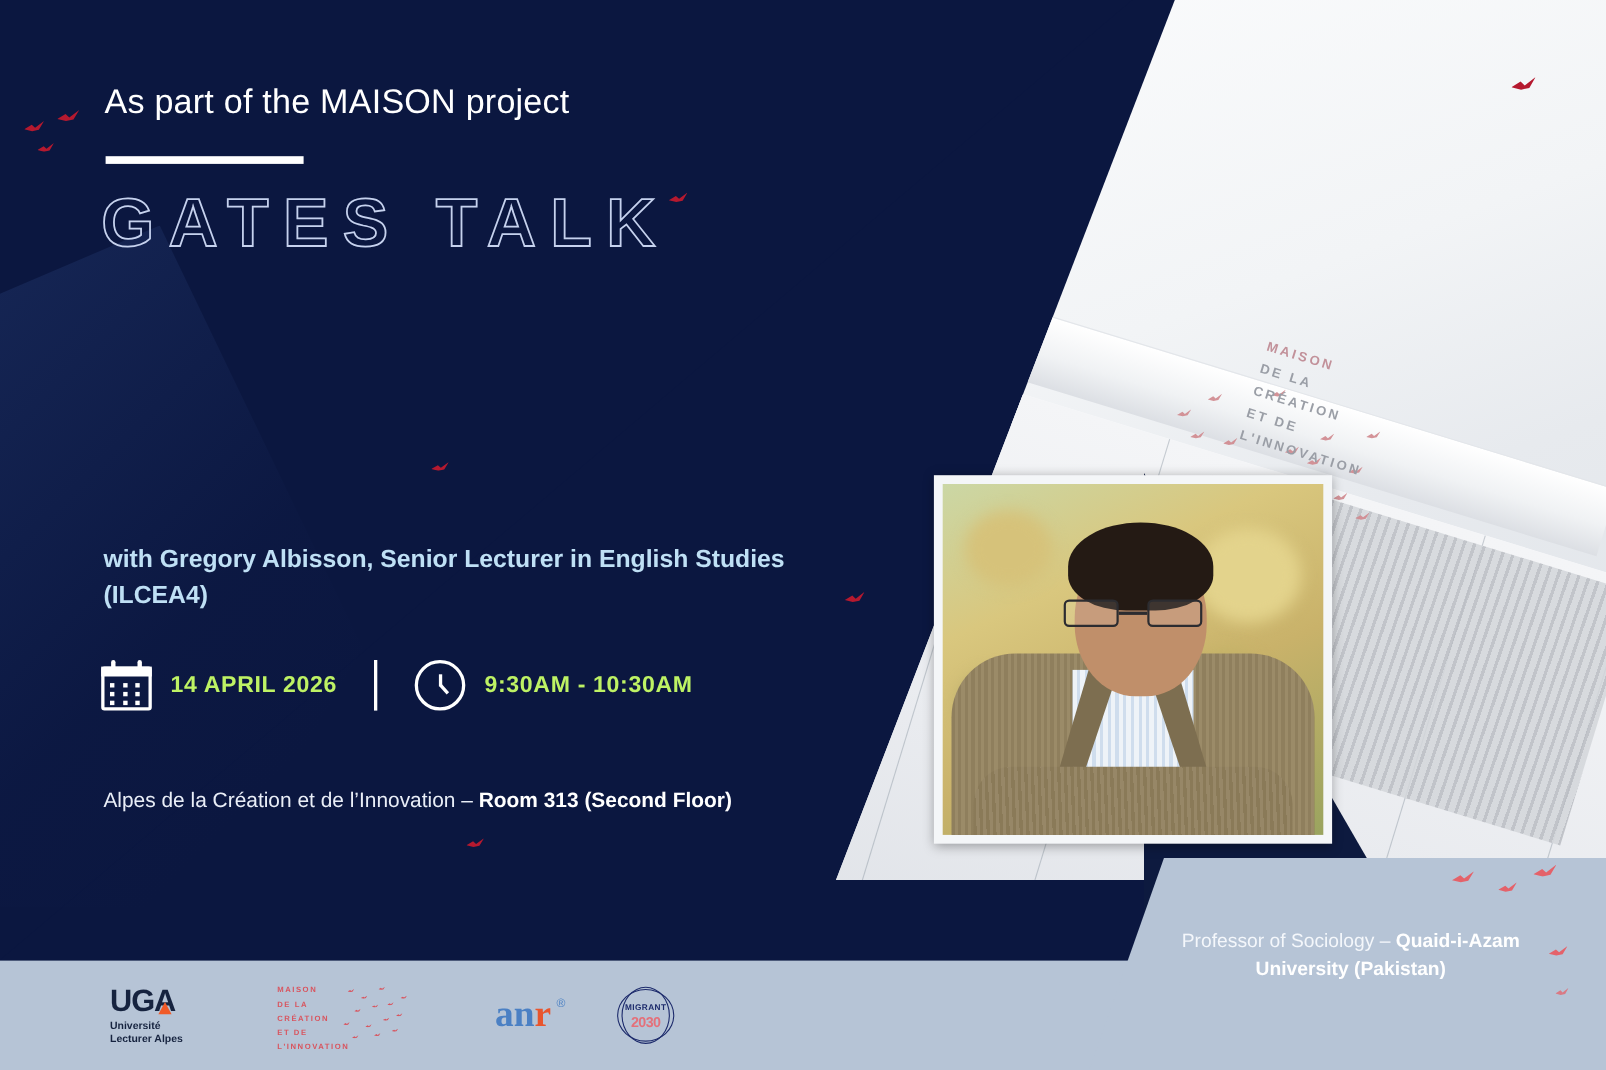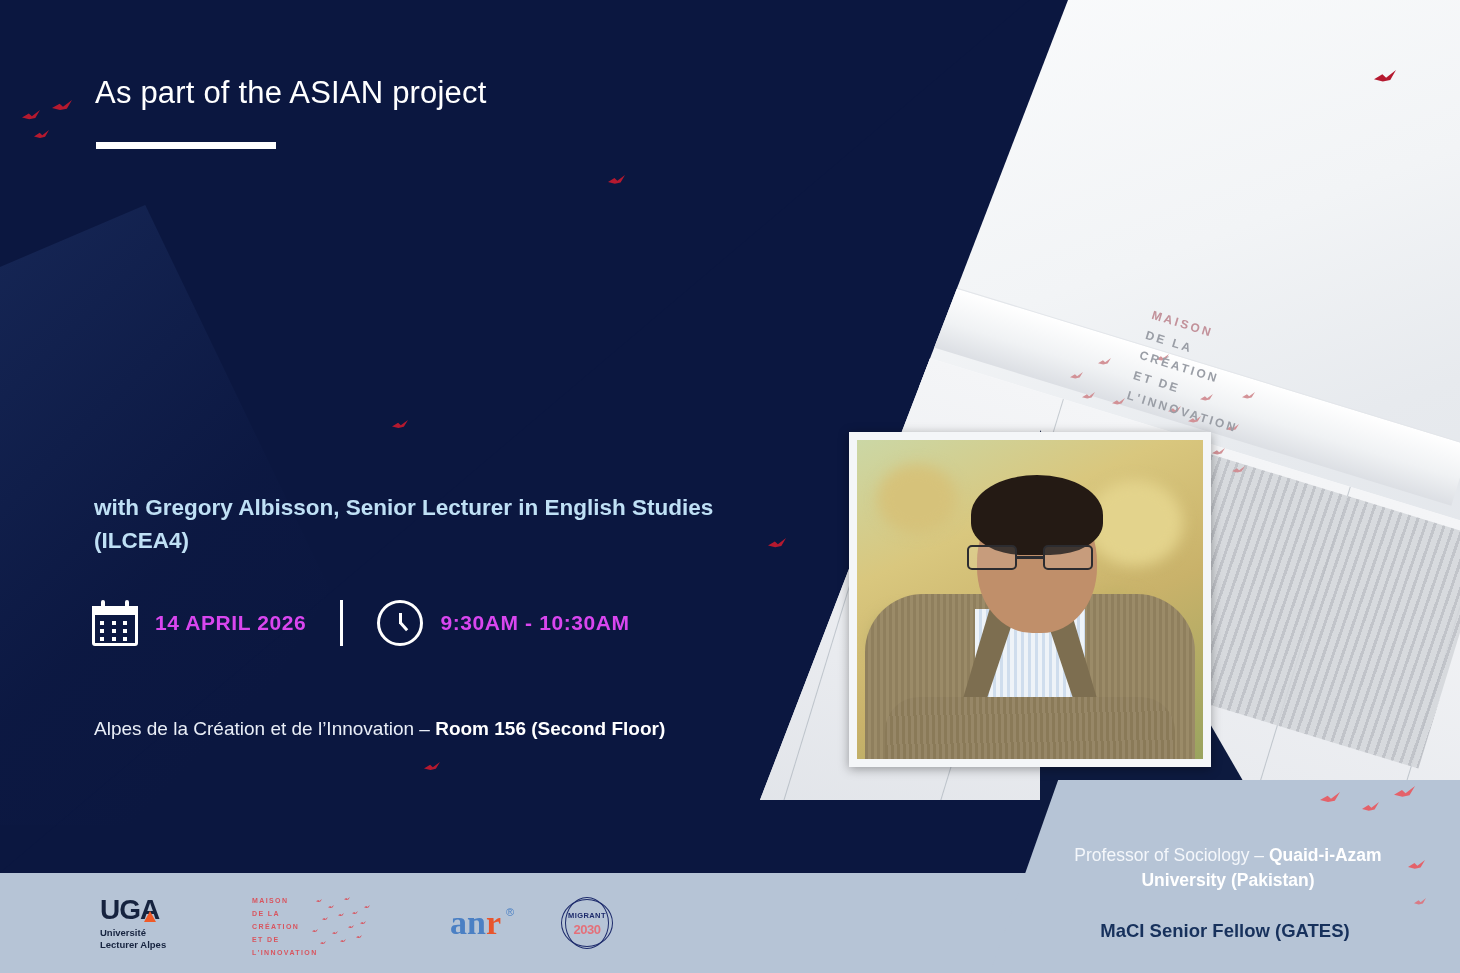--- a/index.html
+++ b/index.html
@@ -106,21 +106,21 @@
     line-height:1.34; letter-spacing:.2px;
   }
   .speaker-line {
     position:absolute; left:94px; top:492px; width:700px;
     font-size:22.5px; font-weight:700; color:#bfe0f5; line-height:1.45;
   }
 
   
   .dt-row { position:absolute; left:92px; top:600px; display:flex; align-items:center; }
   .dt-item { display:flex; align-items:center; gap:17px; }
-  .dt-text { color:#d946ef; font-size:21px; font-weight:700; letter-spacing:.6px; }
+  .dt-text { color:#bef264; font-size:21px; font-weight:700; letter-spacing:.6px; }
   .vsep { width:3px; height:46px; background:#fff; margin:0 34px; }
 
   .cal-icon { width:46px; height:46px; position:relative; }
   .cal-icon .body {
     position:absolute; left:0; top:6px; width:46px; height:40px;
     border:3px solid #fff; border-radius:3px;
   }
   .cal-icon .top {
     position:absolute; left:0; top:6px; width:46px; height:9px; background:#fff;
   }
@@ -339,22 +339,23 @@
 
   <div class="bird" style="left:22px;top:110px;width:18px;height:13px;"></div>
   <div class="bird" style="left:52px;top:100px;width:20px;height:14px;"></div>
   <div class="bird" style="left:34px;top:130px;width:15px;height:11px;"></div>
   <div class="bird" style="left:608px;top:175px;width:17px;height:12px;"></div>
   <div class="bird" style="left:392px;top:420px;width:16px;height:11px;"></div>
   <div class="bird" style="left:768px;top:538px;width:18px;height:13px;"></div>
   <div class="bird" style="left:424px;top:762px;width:16px;height:11px;"></div>
   <div class="bird" style="left:1374px;top:70px;width:22px;height:16px;"></div>
 
-  <div class="kicker">As part of the ASIAN project</div>
+  <div class="kicker">As part of the MAISON project</div>
   <div class="rule"></div>
+  <div class="gates-talk">GATES TALK</div>
   <div class="speaker-line">with Gregory Albisson, Senior Lecturer in English Studies (ILCEA4)</div>
 
   <div class="dt-row">
     <div class="dt-item">
       <div class="cal-icon">
         <div class="peg p1"></div>
           <div class="peg p2"></div>
         <div class="body"></div>
           <div class="top"></div>
         <div class="dots">
@@ -376,21 +377,21 @@
       <div class="clock-icon">
         <div class="ring"></div>
           <div class="h"></div>
           <div class="m"></div>
       </div>
       <div class="dt-text">9:30AM - 10:30AM</div>
     </div>
   </div>
 
   <div class="venue">
-    <div><span>Alpes de la Création et de l’Innovation  – </span><b>Room 156 (Second Floor)</b></div>
+    <div><span>Alpes de la Création et de l’Innovation  – </span><b>Room 313 (Second Floor)</b></div>
   </div>
 
   <div class="portrait-frame">
     <div class="portrait">
       <div class="bokeh" style="left:20px;top:24px;width:80px;height:70px;background:#d6c27a;"></div>
       <div class="bokeh" style="right:20px;top:40px;width:96px;height:86px;background:#e3d38c;"></div>
       <div class="bokeh" style="right:52px;top:150px;width:70px;height:64px;background:#c3b267;"></div>
       <div class="bokeh" style="left:14px;top:170px;width:66px;height:60px;background:#b8ad6c;"></div>
       <div class="jacket"></div>
       <div class="shirt"></div>
@@ -451,21 +452,20 @@
       <div class="ring1"></div>
       <div class="ring2"></div>
       <div class="fr">MIGRANT</div>
       <div class="num">2030</div>
     </div>
 
   </div>
 
   <div class="speaker-panel">
     <div class="sp-role"><span>Professor of Sociology – </span><b>Quaid-i-Azam University (Pakistan)</b></div>
-    <div class="sp-fellow"><b>MaCI Senior Fellow </b><span>(GATES)</span></div>
     <div class="bird salmon" style="left:330px;top:12px;width:20px;height:14px;"></div>
     <div class="bird salmon" style="left:372px;top:22px;width:17px;height:12px;"></div>
     <div class="bird salmon" style="left:404px;top:6px;width:21px;height:15px;"></div>
     <div class="bird salmon" style="left:418px;top:80px;width:17px;height:12px;"></div>
     <div class="bird salmon" style="left:424px;top:118px;width:12px;height:9px;opacity:.75;"></div>
   </div>
 
 </div>
 
 </body></html>

